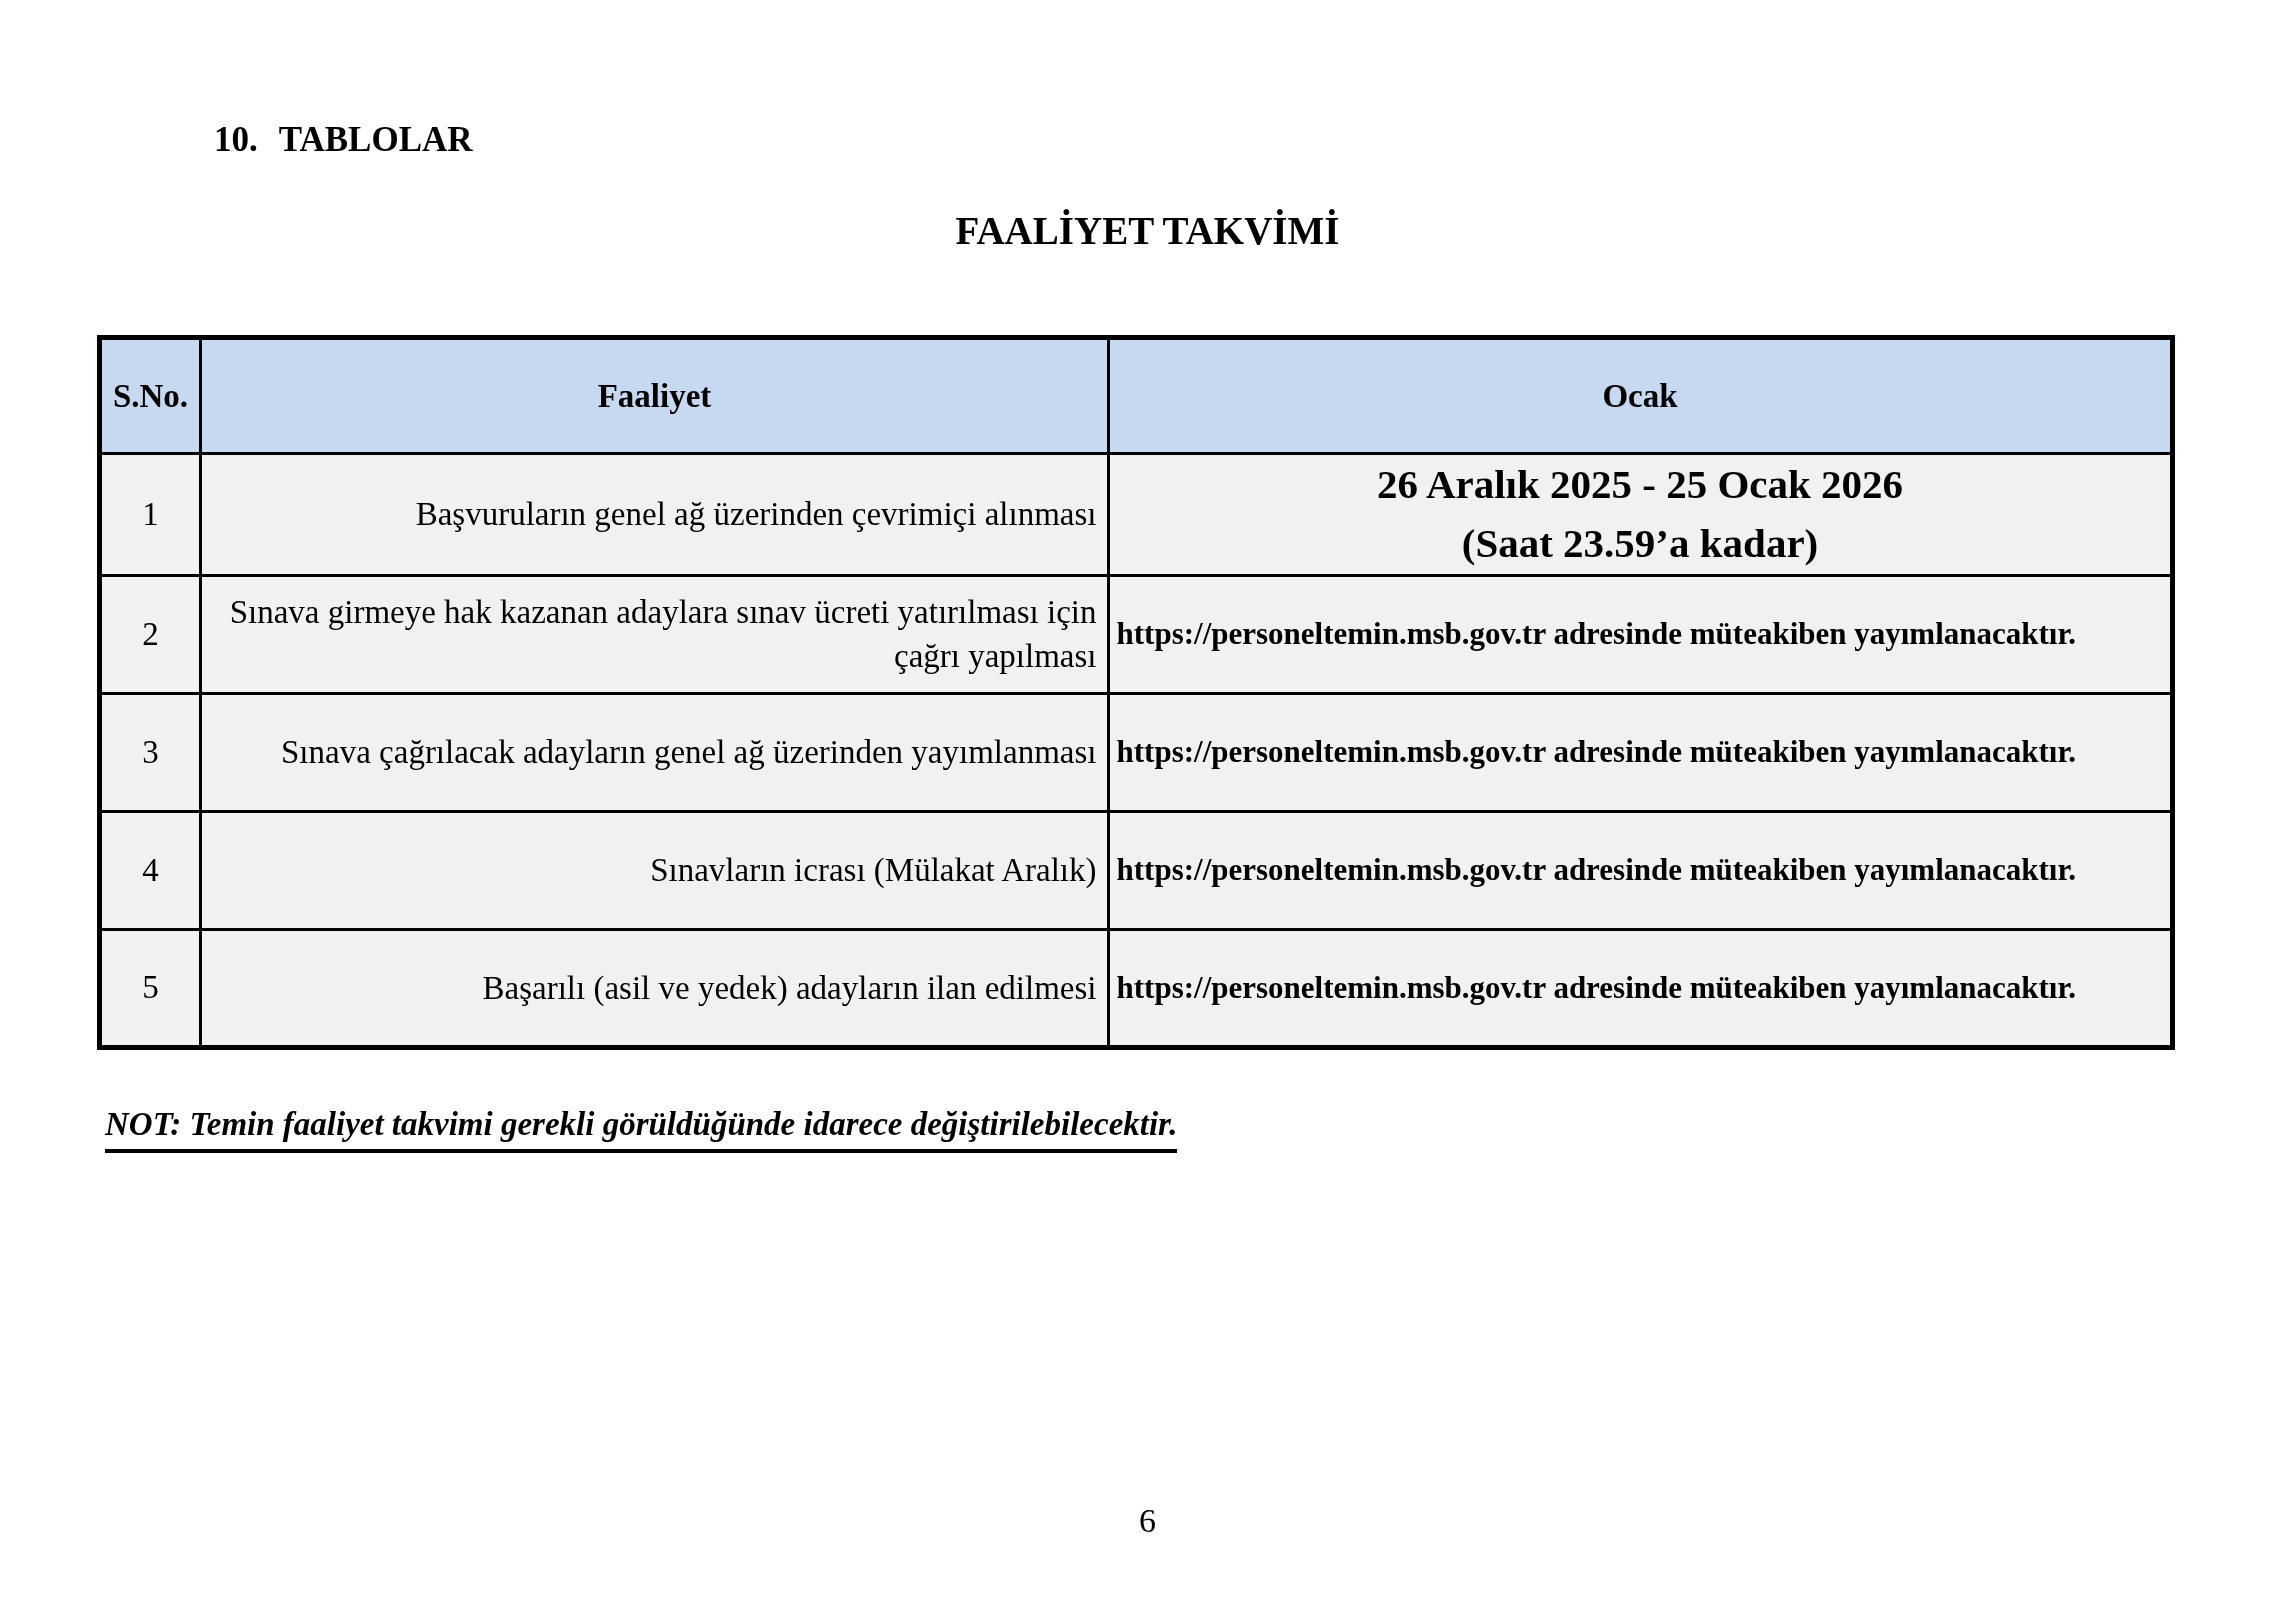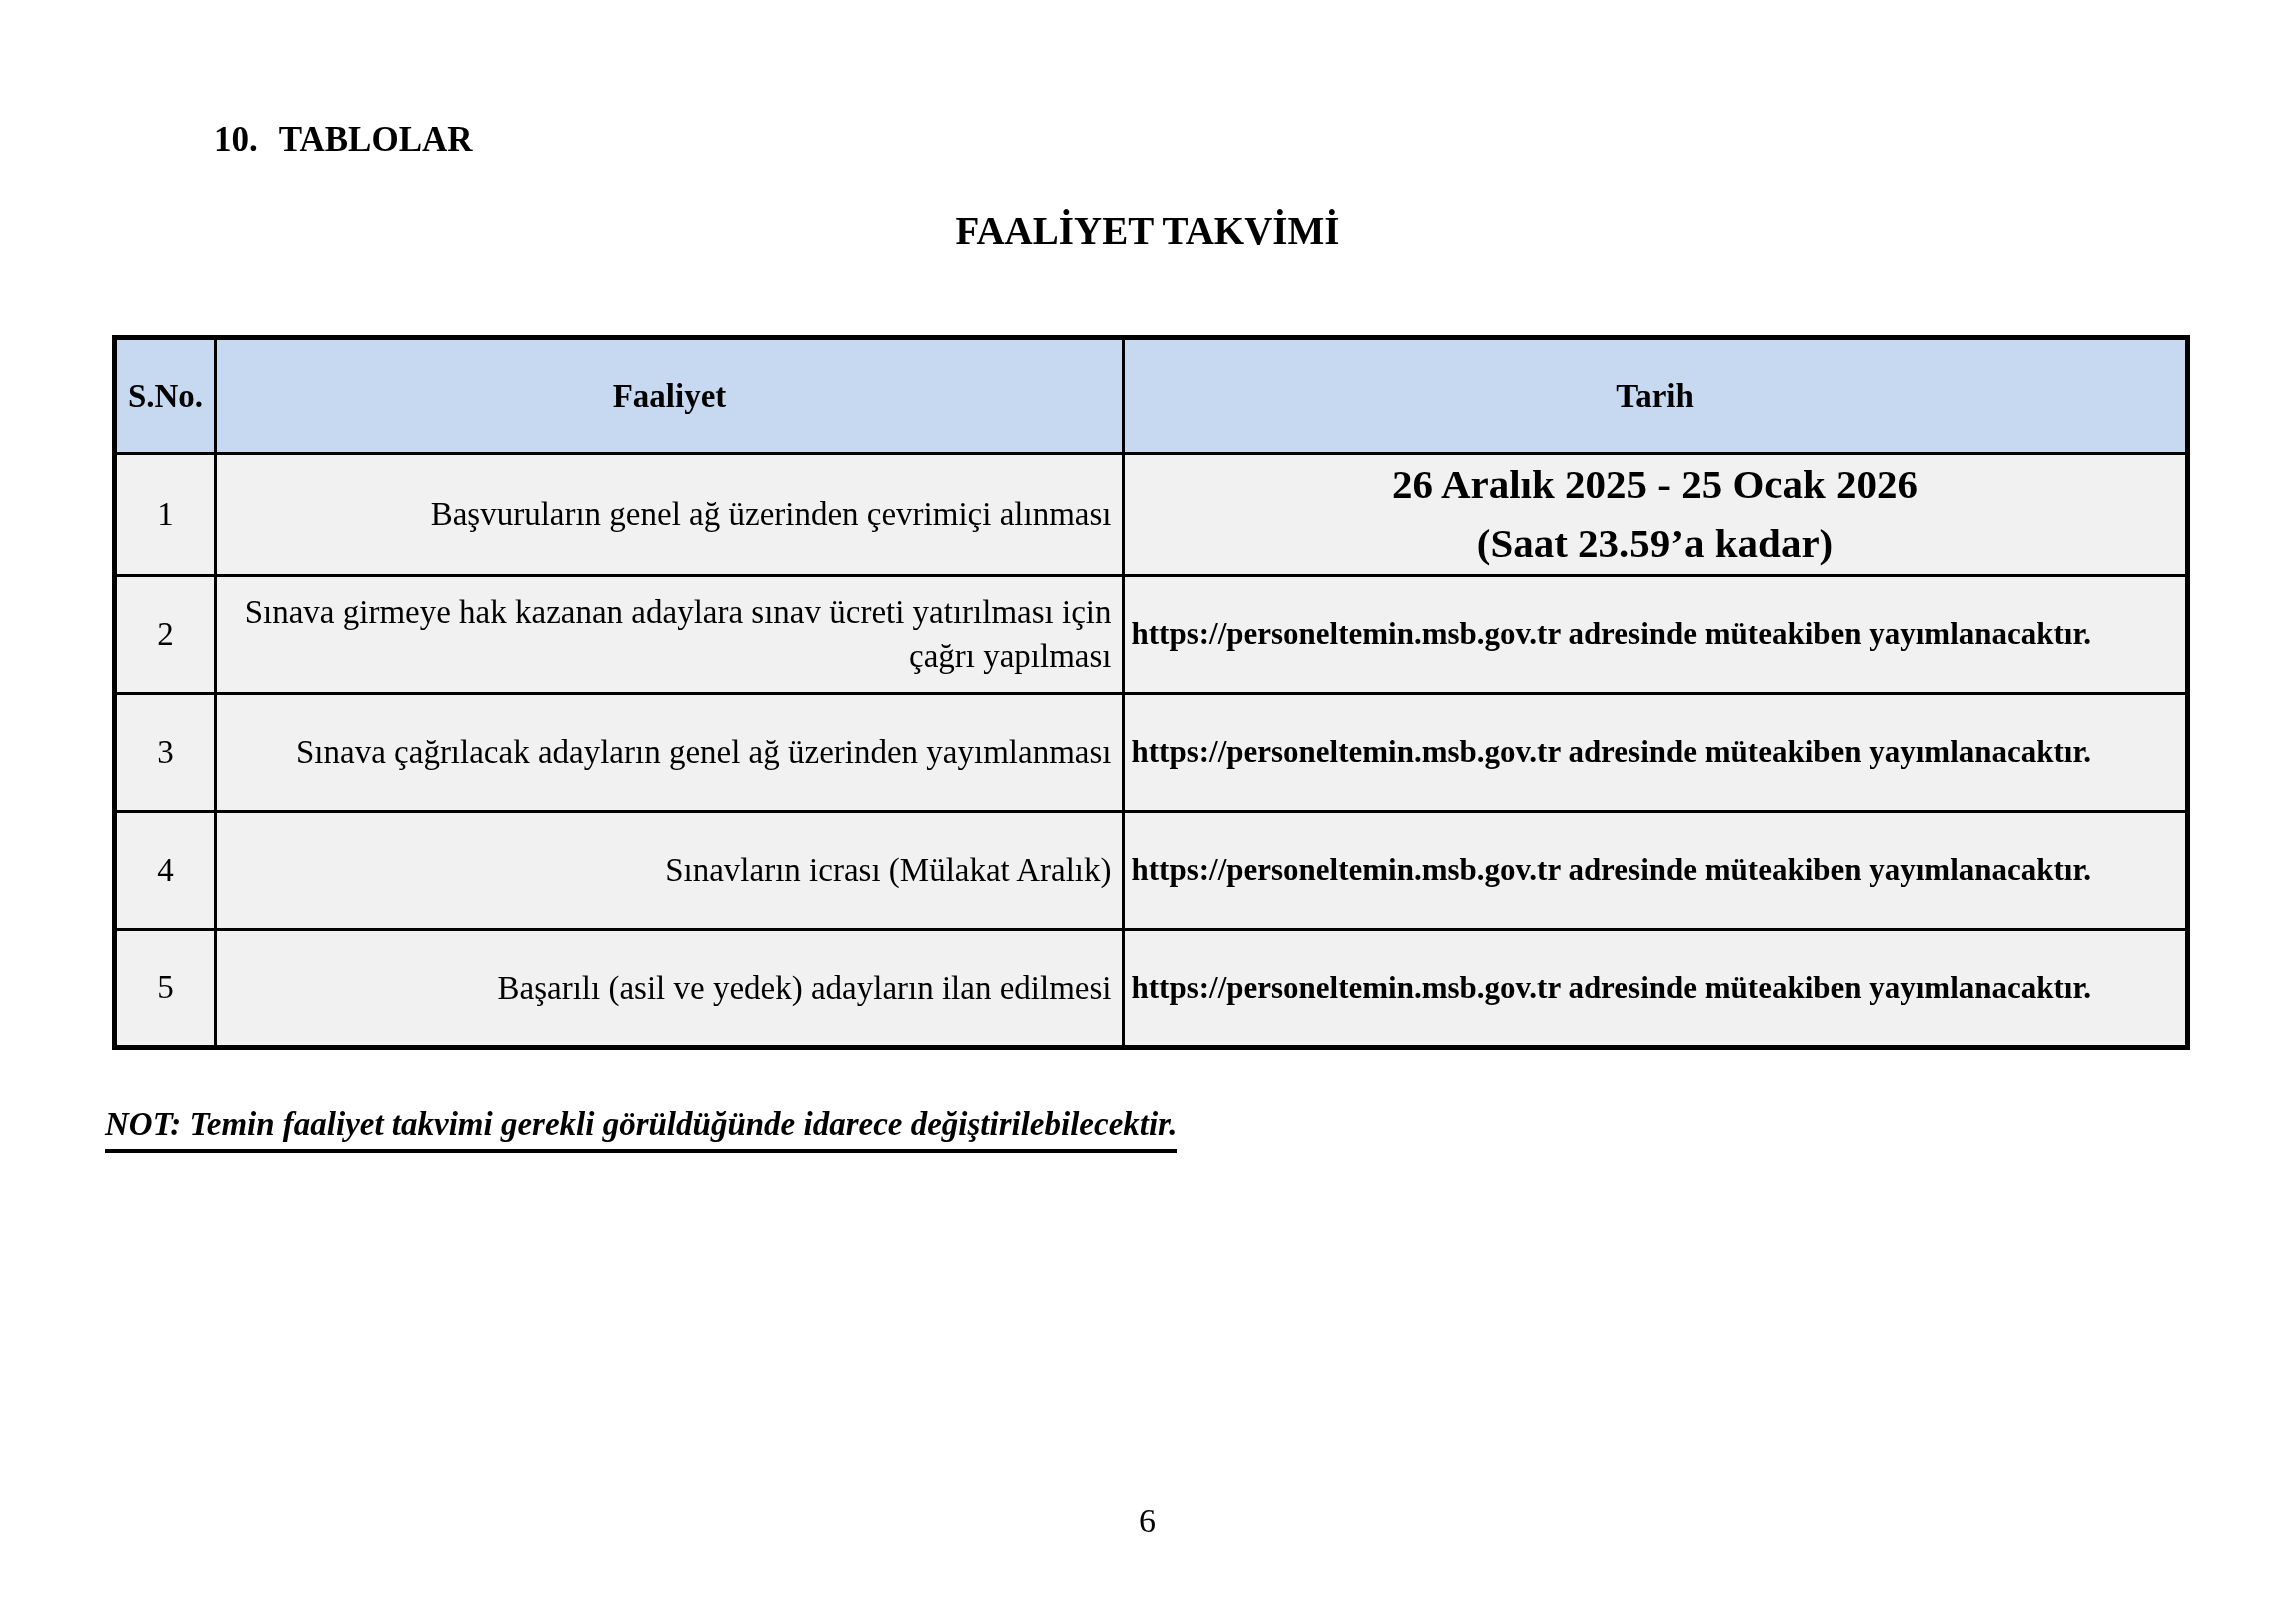--- a/index.html
+++ b/index.html
@@ -44,21 +44,21 @@
     top: 208px;
     width: 100%;
     text-align: center;
     font-size: 39px;
     font-weight: bold;
   }
 
   
   table.schedule {
     position: absolute;
-    left: 112px;
+    left: 97px;
     top: 335px;
     width: 2074px;
     border-collapse: collapse;
     table-layout: fixed;
     border: 5.9px solid #000000;
     font-family: Liberation Serif, serif;
   }
   table.schedule th,
   table.schedule td {
     border: 3.9px solid #000000;
@@ -142,21 +142,21 @@
   <table class="schedule">
     <colgroup>
       <col style="width:101px">
       <col style="width:908px">
       <col style="width:1064px">
     </colgroup>
     <thead>
       <tr>
         <th>S.No.</th>
         <th>Faaliyet</th>
-        <th>Tarih</th>
+        <th>Ocak</th>
       </tr>
     </thead>
     <tbody>
       <tr>
         <td class="sno">1</td>
         <td class="faaliyet">Başvuruların genel ağ üzerinden çevrimiçi alınması</td>
         <td class="tarih tarih-center">
           <div>26 Aralık 2025 - 25 Ocak 2026</div>
           <div>(Saat 23.59’a kadar)</div>
         </td>

